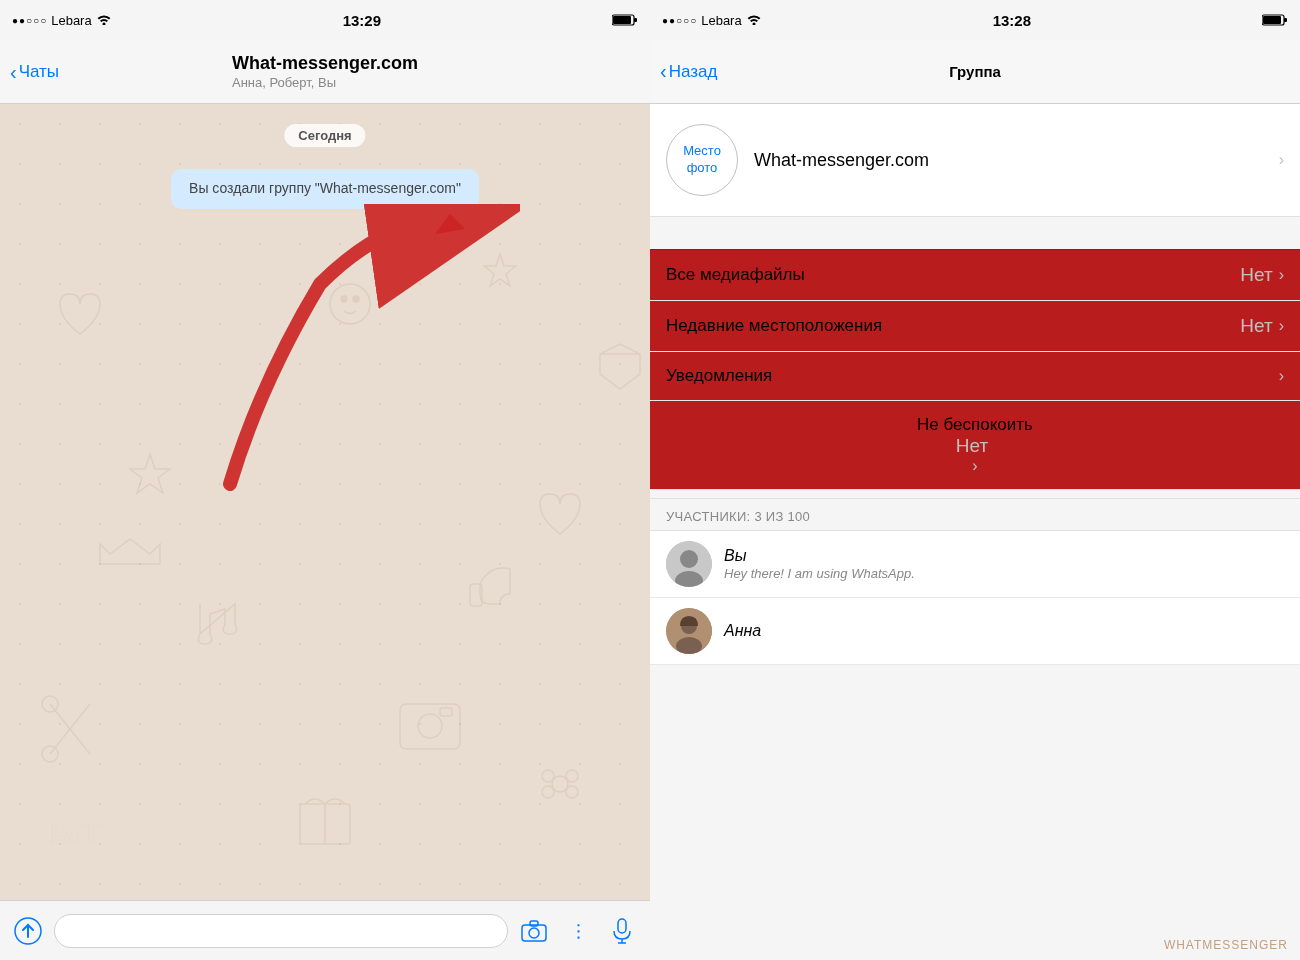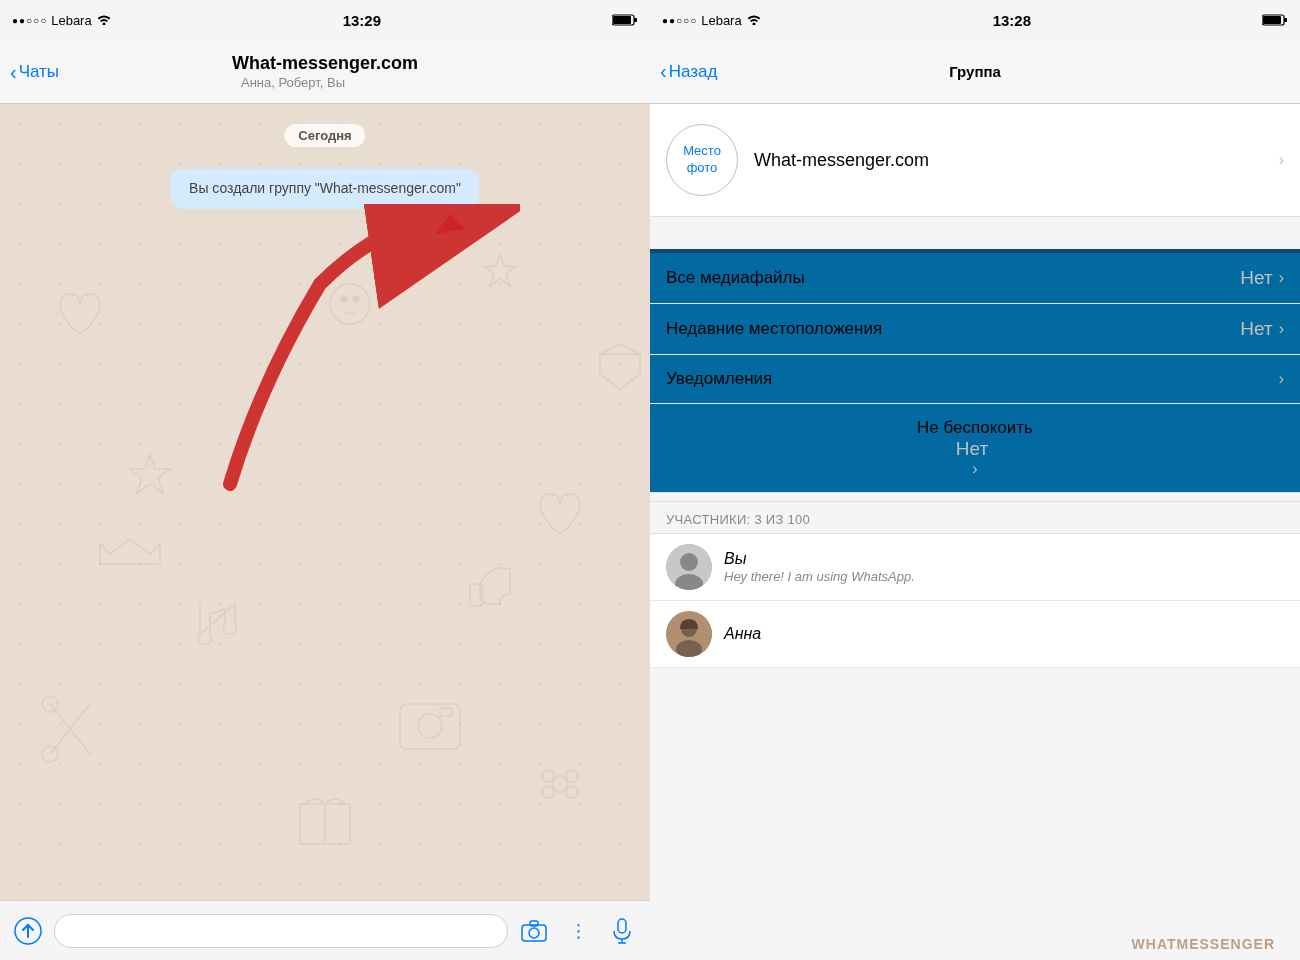--- a/index.html
+++ b/index.html
@@ -61,21 +61,20 @@
     }
     .nav-bar-left .chat-title {
       font-size: 18px;
       font-weight: 600;
       color: #000;
     }
     .nav-bar-left .chat-subtitle {
       font-size: 13px;
       color: #888;
       margin-top: 1px;
-      margin-left: 9px;
     }
 
     .chat-bg {
       flex: 1;
       position: relative;
       overflow: hidden;
       background-color: #e8ddd0;
     }
 
     
@@ -239,23 +238,23 @@
       color: #000;
     }
     .chevron {
       margin-left: auto;
       color: #c0c0c0;
       font-size: 16px;
     }
 
     
     .settings-section {
-      background: #0369a1;
+      background: #b91c1c;
       margin-top: 32px;
-      border-top: 4px solid #0c4a6e;
+      border-top: 1px solid #0c4a6e;
       border-bottom: 1px solid #e0e0e0;
     }
     .settings-row {
       display: flex;
       align-items: center;
       padding: 14px 16px;
       border-bottom: 1px solid #e8e8e8;
       cursor: pointer;
     }
     .settings-row:last-child { border-bottom: none; flex-direction: column; }
@@ -318,24 +317,24 @@
     .participant-status {
       font-size: 13px;
       color: #888;
       margin-top: 1px;
     }
 
     
     .watermark {
       position: absolute;
       bottom: 8px;
-      right: 25px;
-      font-size: 14px;
+      right: 12px;
+      font-size: 12px;
       color: #c0a080;
-      font-weight: 700;
+      font-weight: 400;
       letter-spacing: 1px;
     }
 
     
     .anna-avatar {
       width: 46px;
       height: 46px;
       border-radius: 50%;
       background: linear-gradient(135deg, #b0a090 0%, #8a7a6a 100%);
       display: flex;

